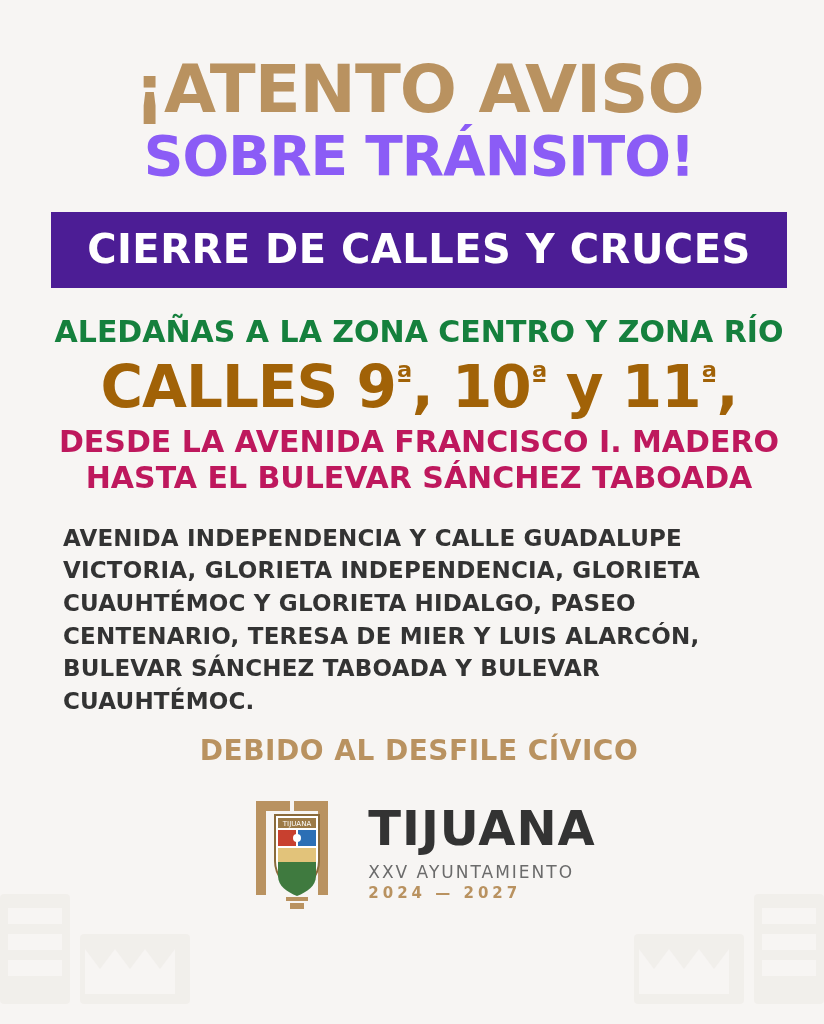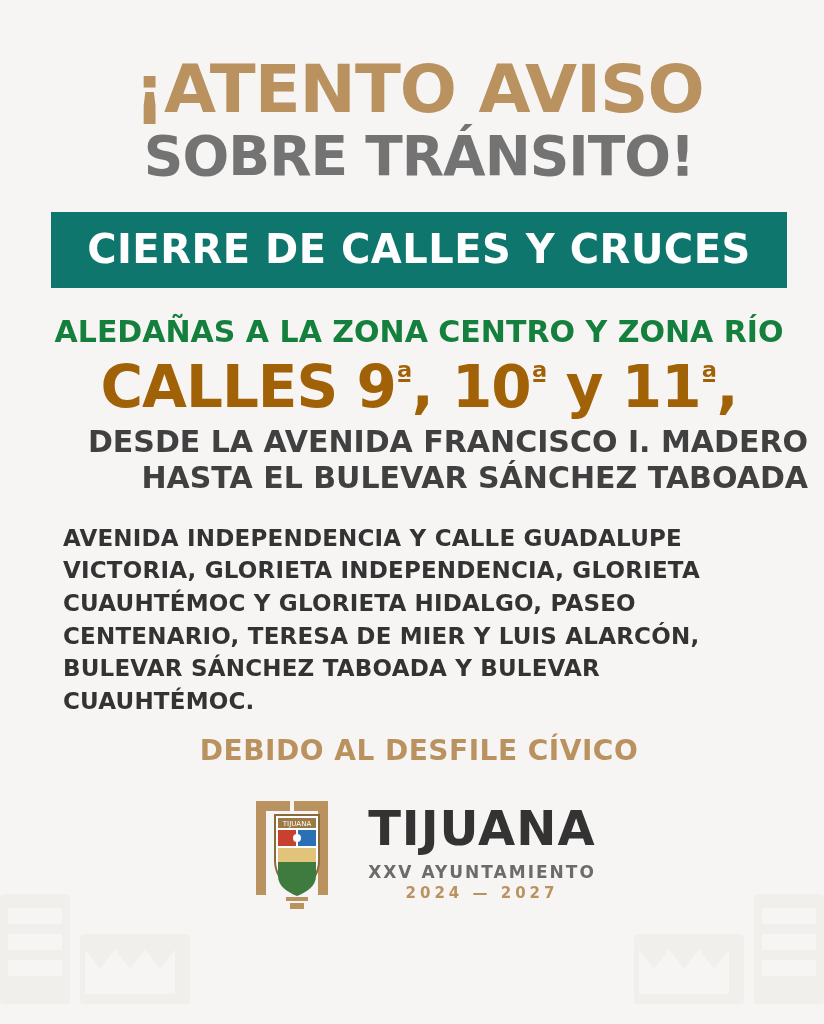--- a/index.html
+++ b/index.html
@@ -44,30 +44,30 @@
     color: #b99260;
     letter-spacing: -1px;
     font-family: "DejaVu Sans", sans-serif;
     margin-top: 18px;
     transform: scaleX(1.02);
   }
   .title-2 {
     font-size: 55px;
     line-height: 1.0;
     font-weight: bold;
-    color: #737373;
+    color: #8b5cf6;
     letter-spacing: -1px;
     font-family: "DejaVu Sans", sans-serif;
     margin-top: 6px;
   }
 
   .band {
     margin: 28px auto 0 auto;
     width: 736px;
-    background: #0f766e;
+    background: #4c1d95;
     color: #ffffff;
     font-size: 40px;
     font-weight: bold;
     letter-spacing: 0.5px;
     padding: 14px 0 16px 0;
     font-family: "DejaVu Sans", sans-serif;
     box-sizing: border-box;
   }
 
   .subhead {
@@ -90,24 +90,23 @@
   }
   .streets sup {
     font-size: 30px;
     vertical-align: super;
   }
 
   .range {
     margin-top: 6px;
     font-size: 30px;
     font-weight: bold;
-    color: #404040;
+    color: #be185d;
     line-height: 1.2;
     font-family: "DejaVu Sans", sans-serif;
-    text-align: right;
   }
 
   .detail {
     margin: 26px auto 0 auto;
     width: 712px;
     font-size: 23px;
     font-weight: bold;
     color: #333333;
     line-height: 1.42;
     letter-spacing: 0.2px;
@@ -151,34 +150,33 @@
   }
   .logo-city .city-name {
     font-size: 48px;
     font-weight: bold;
     color: #333333;
     letter-spacing: 1px;
     font-family: "DejaVu Sans", sans-serif;
   }
   .logo-city .city-sub {
     font-size: 17px;
-    font-weight: bold;
+    font-weight: normal;
     color: #6b6b6b;
     letter-spacing: 2px;
     margin-top: 12px;
     font-family: "DejaVu Sans", sans-serif;
   }
   .logo-city .city-years {
     font-size: 15px;
     font-weight: bold;
     color: #b99260;
     letter-spacing: 4px;
     margin-top: 5px;
     font-family: "DejaVu Sans", sans-serif;
-    text-align: center;
   }
 </style>
 </head>
 <body>
 
 <div class="watermark left">
   <svg width="200" height="150" viewBox="0 0 200 150" aria-hidden="true">
     <g fill="#e8e4de">
       <rect x="0" y="20" width="70" height="110" rx="4"></rect>
       <rect x="80" y="60" width="110" height="70" rx="4"></rect>

